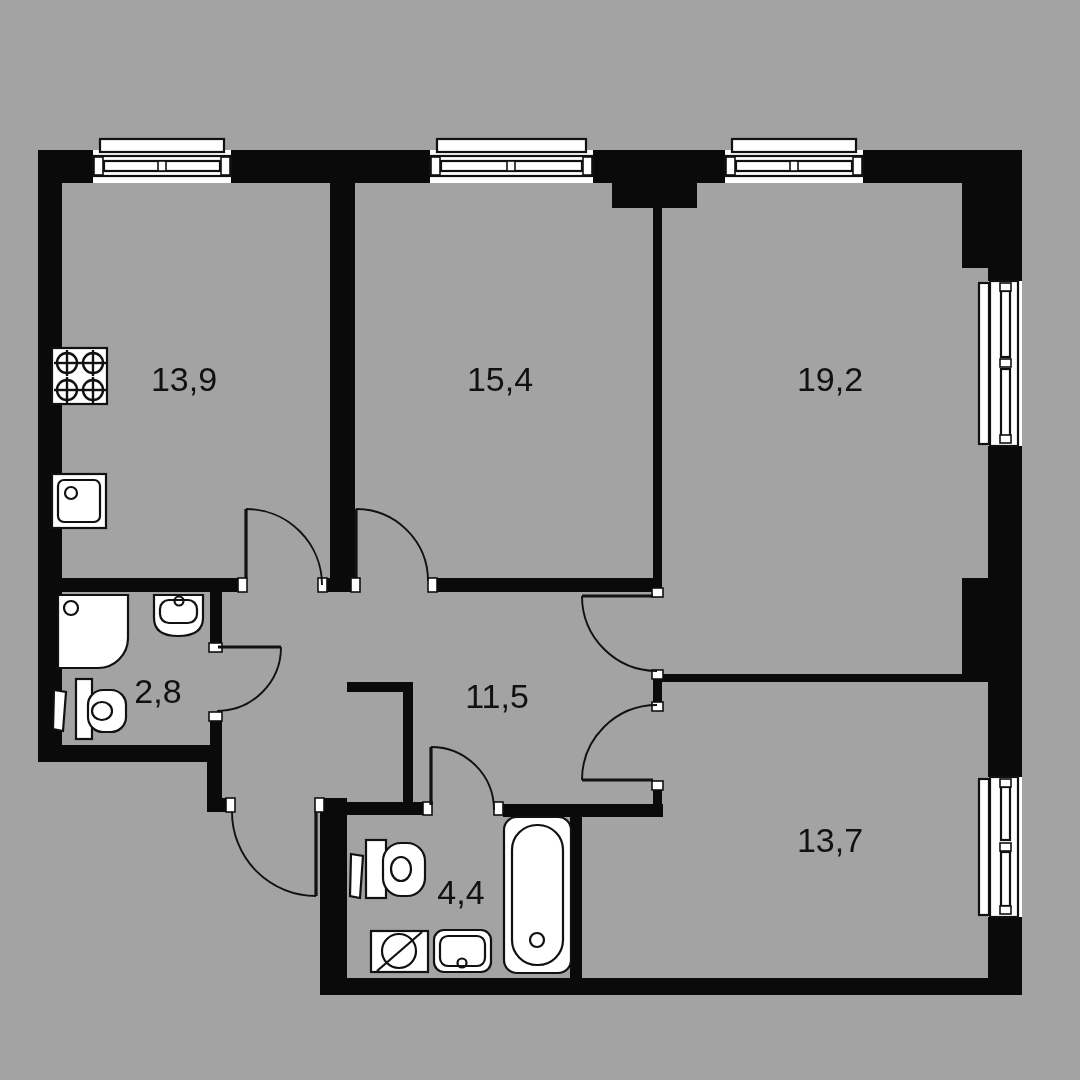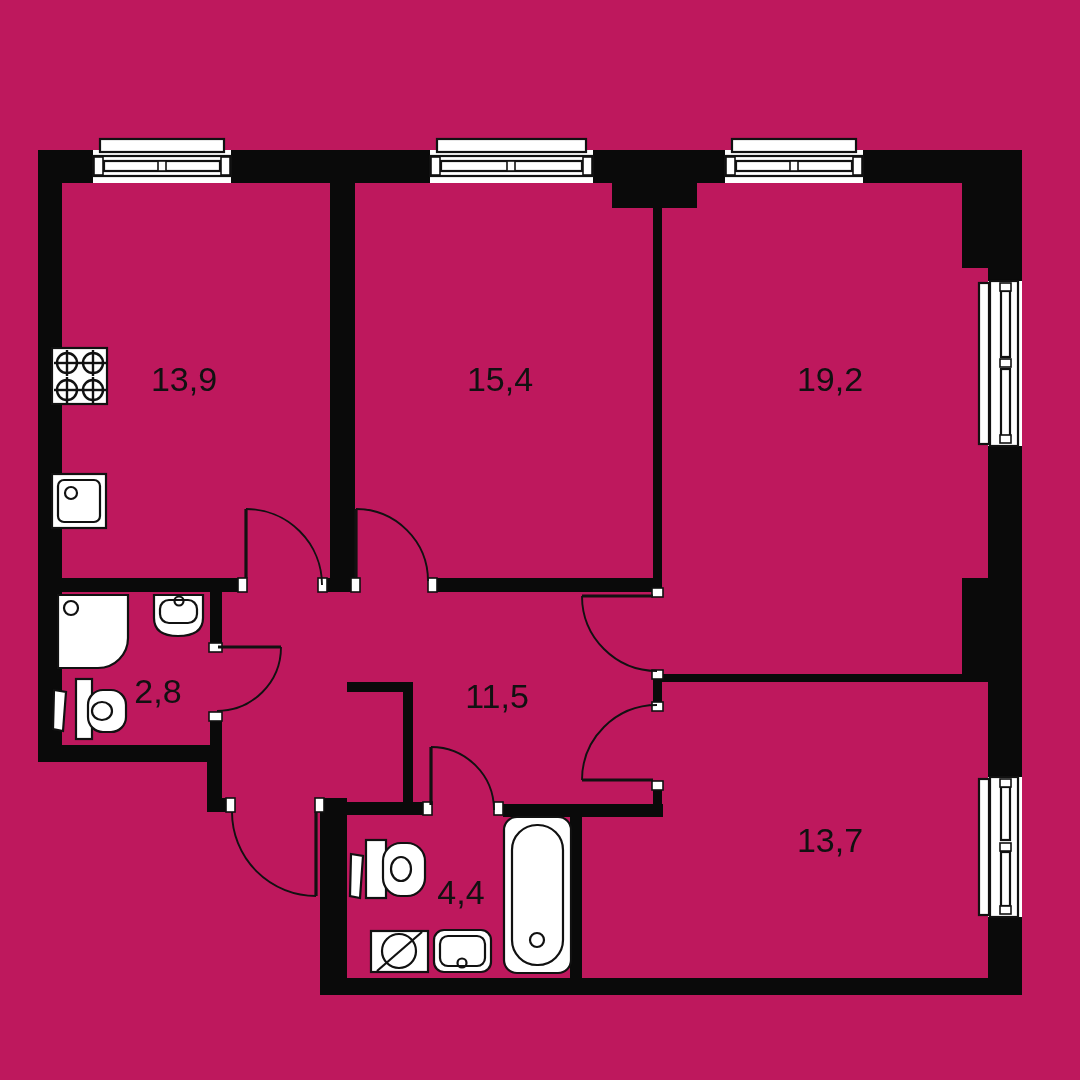--- a/index.html
+++ b/index.html
@@ -1,16 +1,16 @@
 <!DOCTYPE html>
 <html><head>
 <meta charset="utf-8">
 <style>
   html,body{margin:0;padding:0;background:#ffffff;}
-  .stage{position:relative;width:1080px;height:1080px;background:#be185d;overflow:hidden;
+  .stage{position:relative;width:1080px;height:1080px;background:#a3a3a3;overflow:hidden;
          font-family:"Liberation Sans",sans-serif;}
   svg{position:absolute;left:0;top:0;}
   .wall{fill:#0a0a0a;stroke:none;}
   .cut{fill:#ffffff;stroke:none;}
   .thin{fill:#ffffff;stroke:#111111;stroke-width:2.2;}
   .thinNF{fill:none;stroke:#111111;stroke-width:2.2;}
   .jamb{fill:#ffffff;stroke:#111111;stroke-width:1.6;}
   .arc{fill:none;stroke:#111111;stroke-width:1.9;}
   .leaf{stroke:#111111;stroke-width:3.2;}
   .burn{fill:none;stroke:#111111;stroke-width:2.4;}

